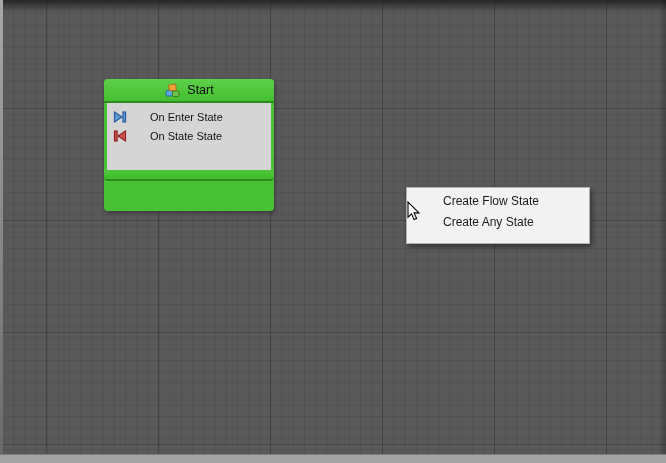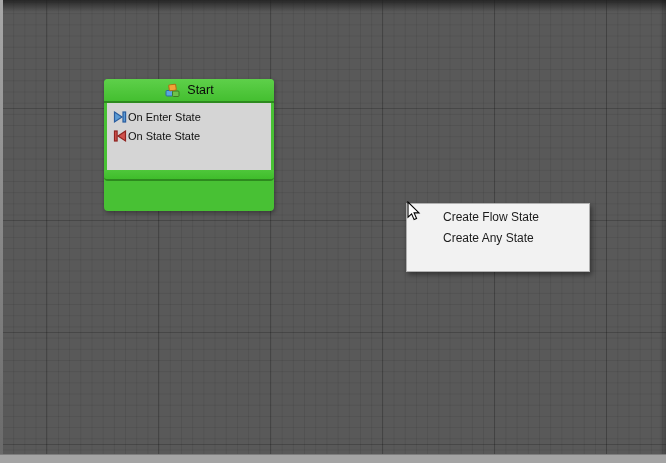--- a/index.html
+++ b/index.html
@@ -39,30 +39,30 @@
   .node-header{
     height:22px;display:flex;align-items:center;justify-content:center;gap:6px;
     background:linear-gradient(to bottom,#5ed04a,#44bf30);
     border-bottom:2px solid #2d8a1e;border-radius:4px 4px 0 0;
   }
   .node-title{font-size:12.5px;color:#0a0a0a;}
   .node-body{
     margin:0 3px;height:67px;background:#d5d5d5;
     padding-top:4px;box-sizing:border-box;
   }
-  .node-row{height:19.5px;display:flex;align-items:center;padding-left:6px;gap:1px;}
+  .node-row{height:19.5px;display:flex;align-items:center;padding-left:6px;gap:23px;}
   .node-row-label{font-size:11px;color:#111;}
   .node-footer{
     height:9px;background:linear-gradient(to bottom,#4ec73a,#3fbd2b);
     border-bottom:2px solid #2d8a1e;border-radius:0 0 4px 4px;
   }
   .icon{display:inline-flex;flex:0 0 auto;}
   
   .context-menu{
-    position:absolute;left:406px;top:203px;width:184px;height:69px;
+    position:absolute;left:406px;top:187px;width:184px;height:57px;
     background:#f2f2f2;border:1px solid #b0b0b0;box-sizing:border-box;
     box-shadow:2px 3px 5px rgba(0,0,0,0.40);
     padding-top:2px;
   }
   .menu-item{
     height:21.6px;display:flex;align-items:center;
     padding-left:36px;font-size:12px;color:#1b1b1b;cursor:default;
   }
   
   .cursor{position:absolute;left:407px;top:201px;pointer-events:none;}

